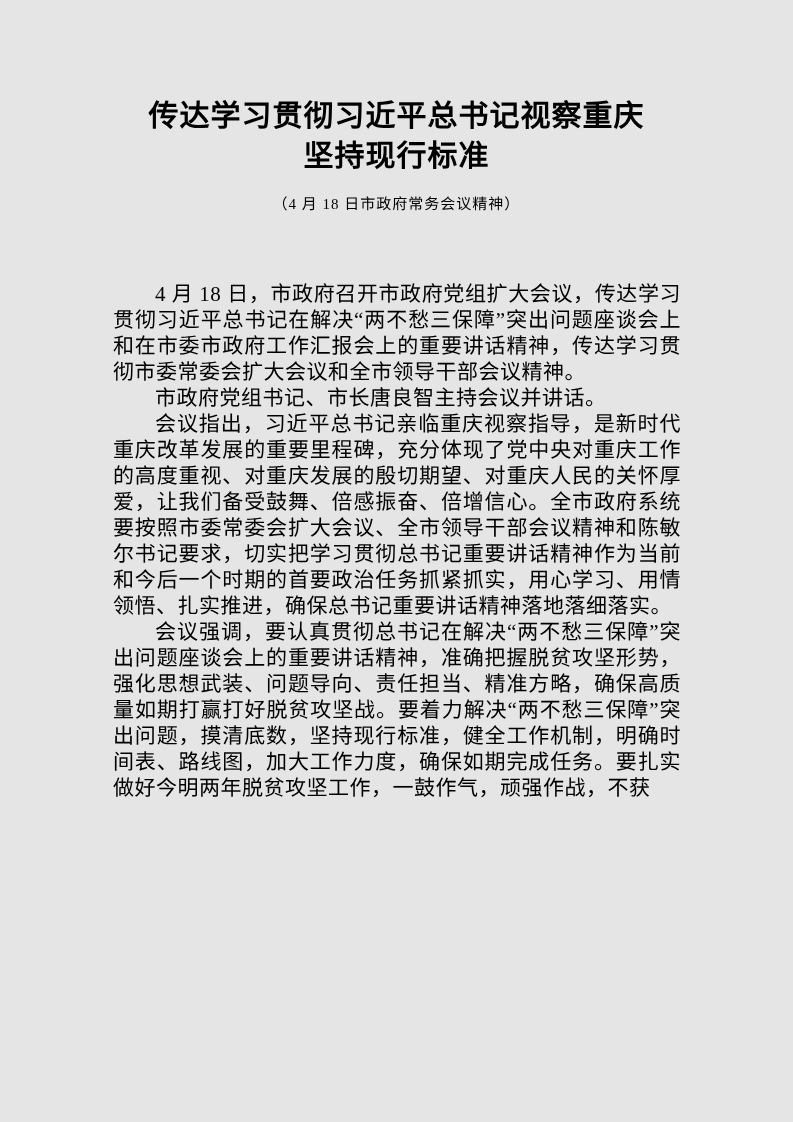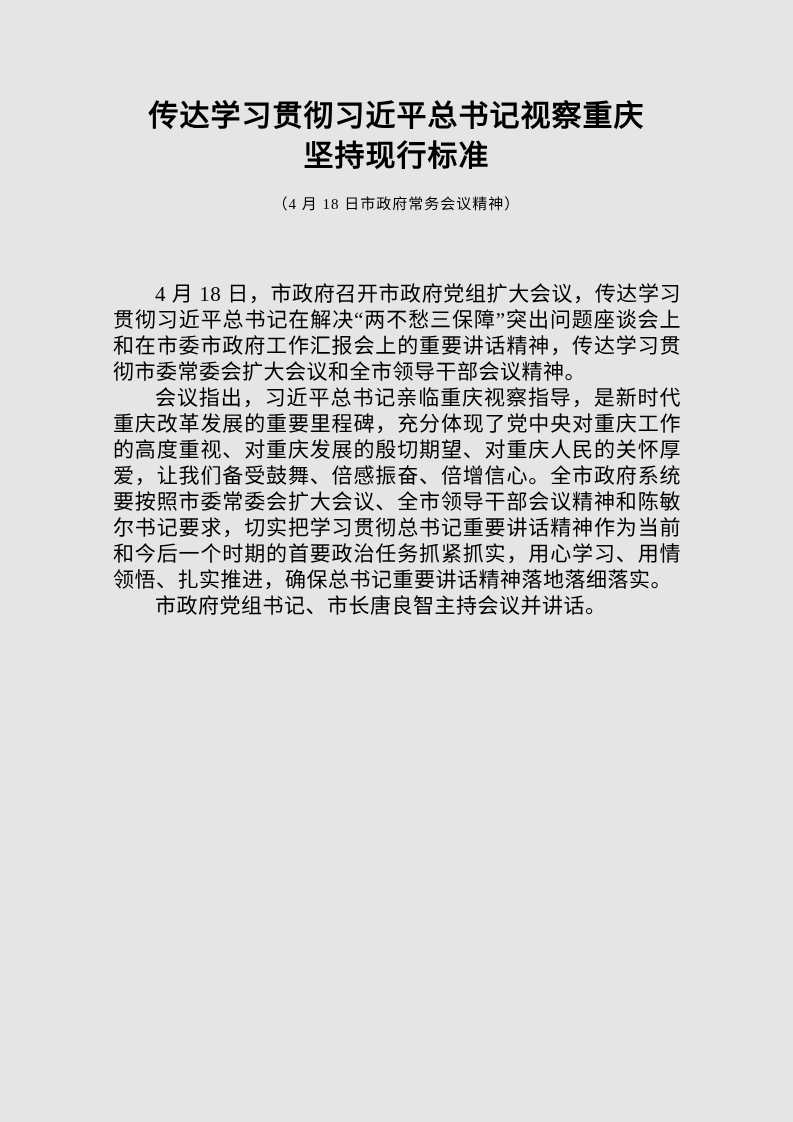--- a/index.html
+++ b/index.html
@@ -59,16 +59,17 @@
 <div class="page">
   <div class="title-block">
     <div class="title-line">传达学习贯彻习近平总书记视察重庆</div>
     <div class="title-line">坚持现行标准</div>
   </div>
 
   <div class="subtitle">（4 月 18 日市政府常务会议精神）</div>
 
   <div class="body-text">
     <p>4 月 18 日，市政府召开市政府党组扩大会议，传达学习贯彻习近平总书记在解决“两不愁三保障”突出问题座谈会上和在市委市政府工作汇报会上的重要讲话精神，传达学习贯彻市委常委会扩大会议和全市领导干部会议精神。</p>
+    <p>市政府党组书记、市长唐良智主持会议并讲话。</p>
     <p>会议指出，习近平总书记亲临重庆视察指导，是新时代重庆改革发展的重要里程碑，充分体现了党中央对重庆工作的高度重视、对重庆发展的殷切期望、对重庆人民的关怀厚爱，让我们备受鼓舞、倍感振奋、倍增信心。全市政府系统要按照市委常委会扩大会议、全市领导干部会议精神和陈敏尔书记要求，切实把学习贯彻总书记重要讲话精神作为当前和今后一个时期的首要政治任务抓紧抓实，用心学习、用情领悟、扎实推进，确保总书记重要讲话精神落地落细落实。</p>
-    <p>市政府党组书记、市长唐良智主持会议并讲话。</p>
+    <p>会议强调，要认真贯彻总书记在解决“两不愁三保障”突出问题座谈会上的重要讲话精神，准确把握脱贫攻坚形势，强化思想武装、问题导向、责任担当、精准方略，确保高质量如期打赢打好脱贫攻坚战。要着力解决“两不愁三保障”突出问题，摸清底数，坚持现行标准，健全工作机制，明确时间表、路线图，加大工作力度，确保如期完成任务。要扎实做好今明两年脱贫攻坚工作，一鼓作气，顽强作战，不获</p>
   </div>
 </div>
 
 </body></html>

